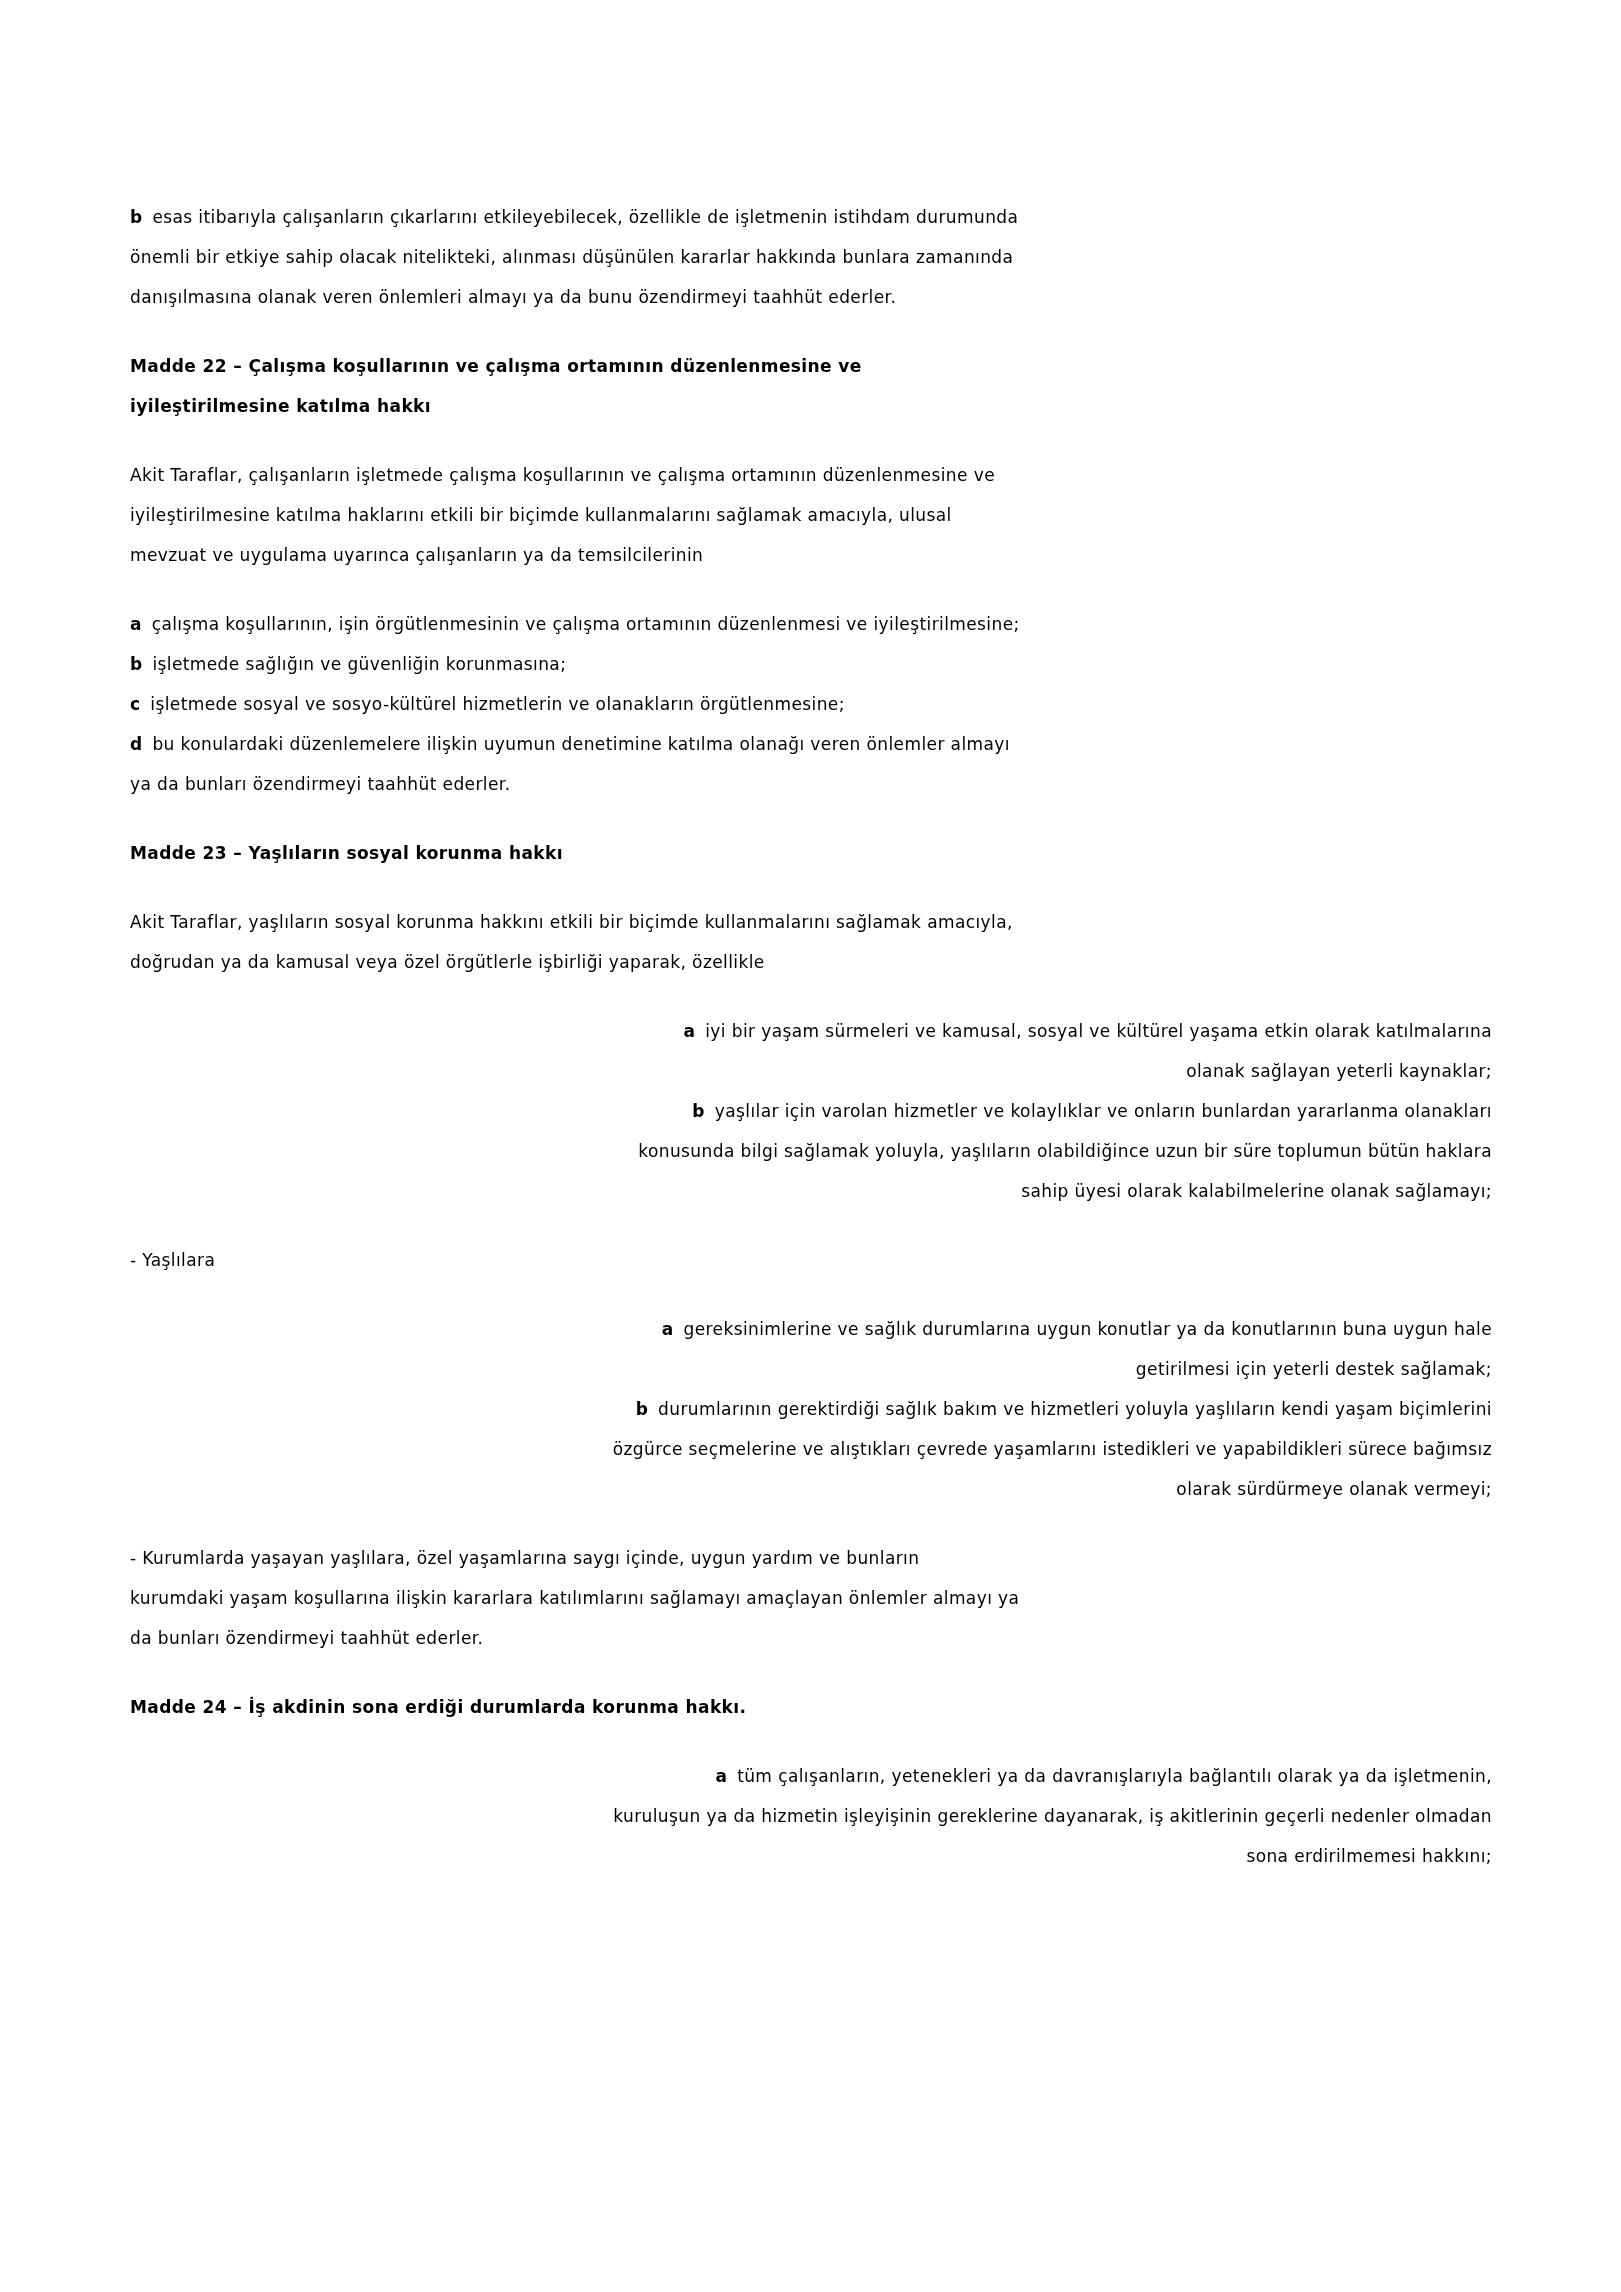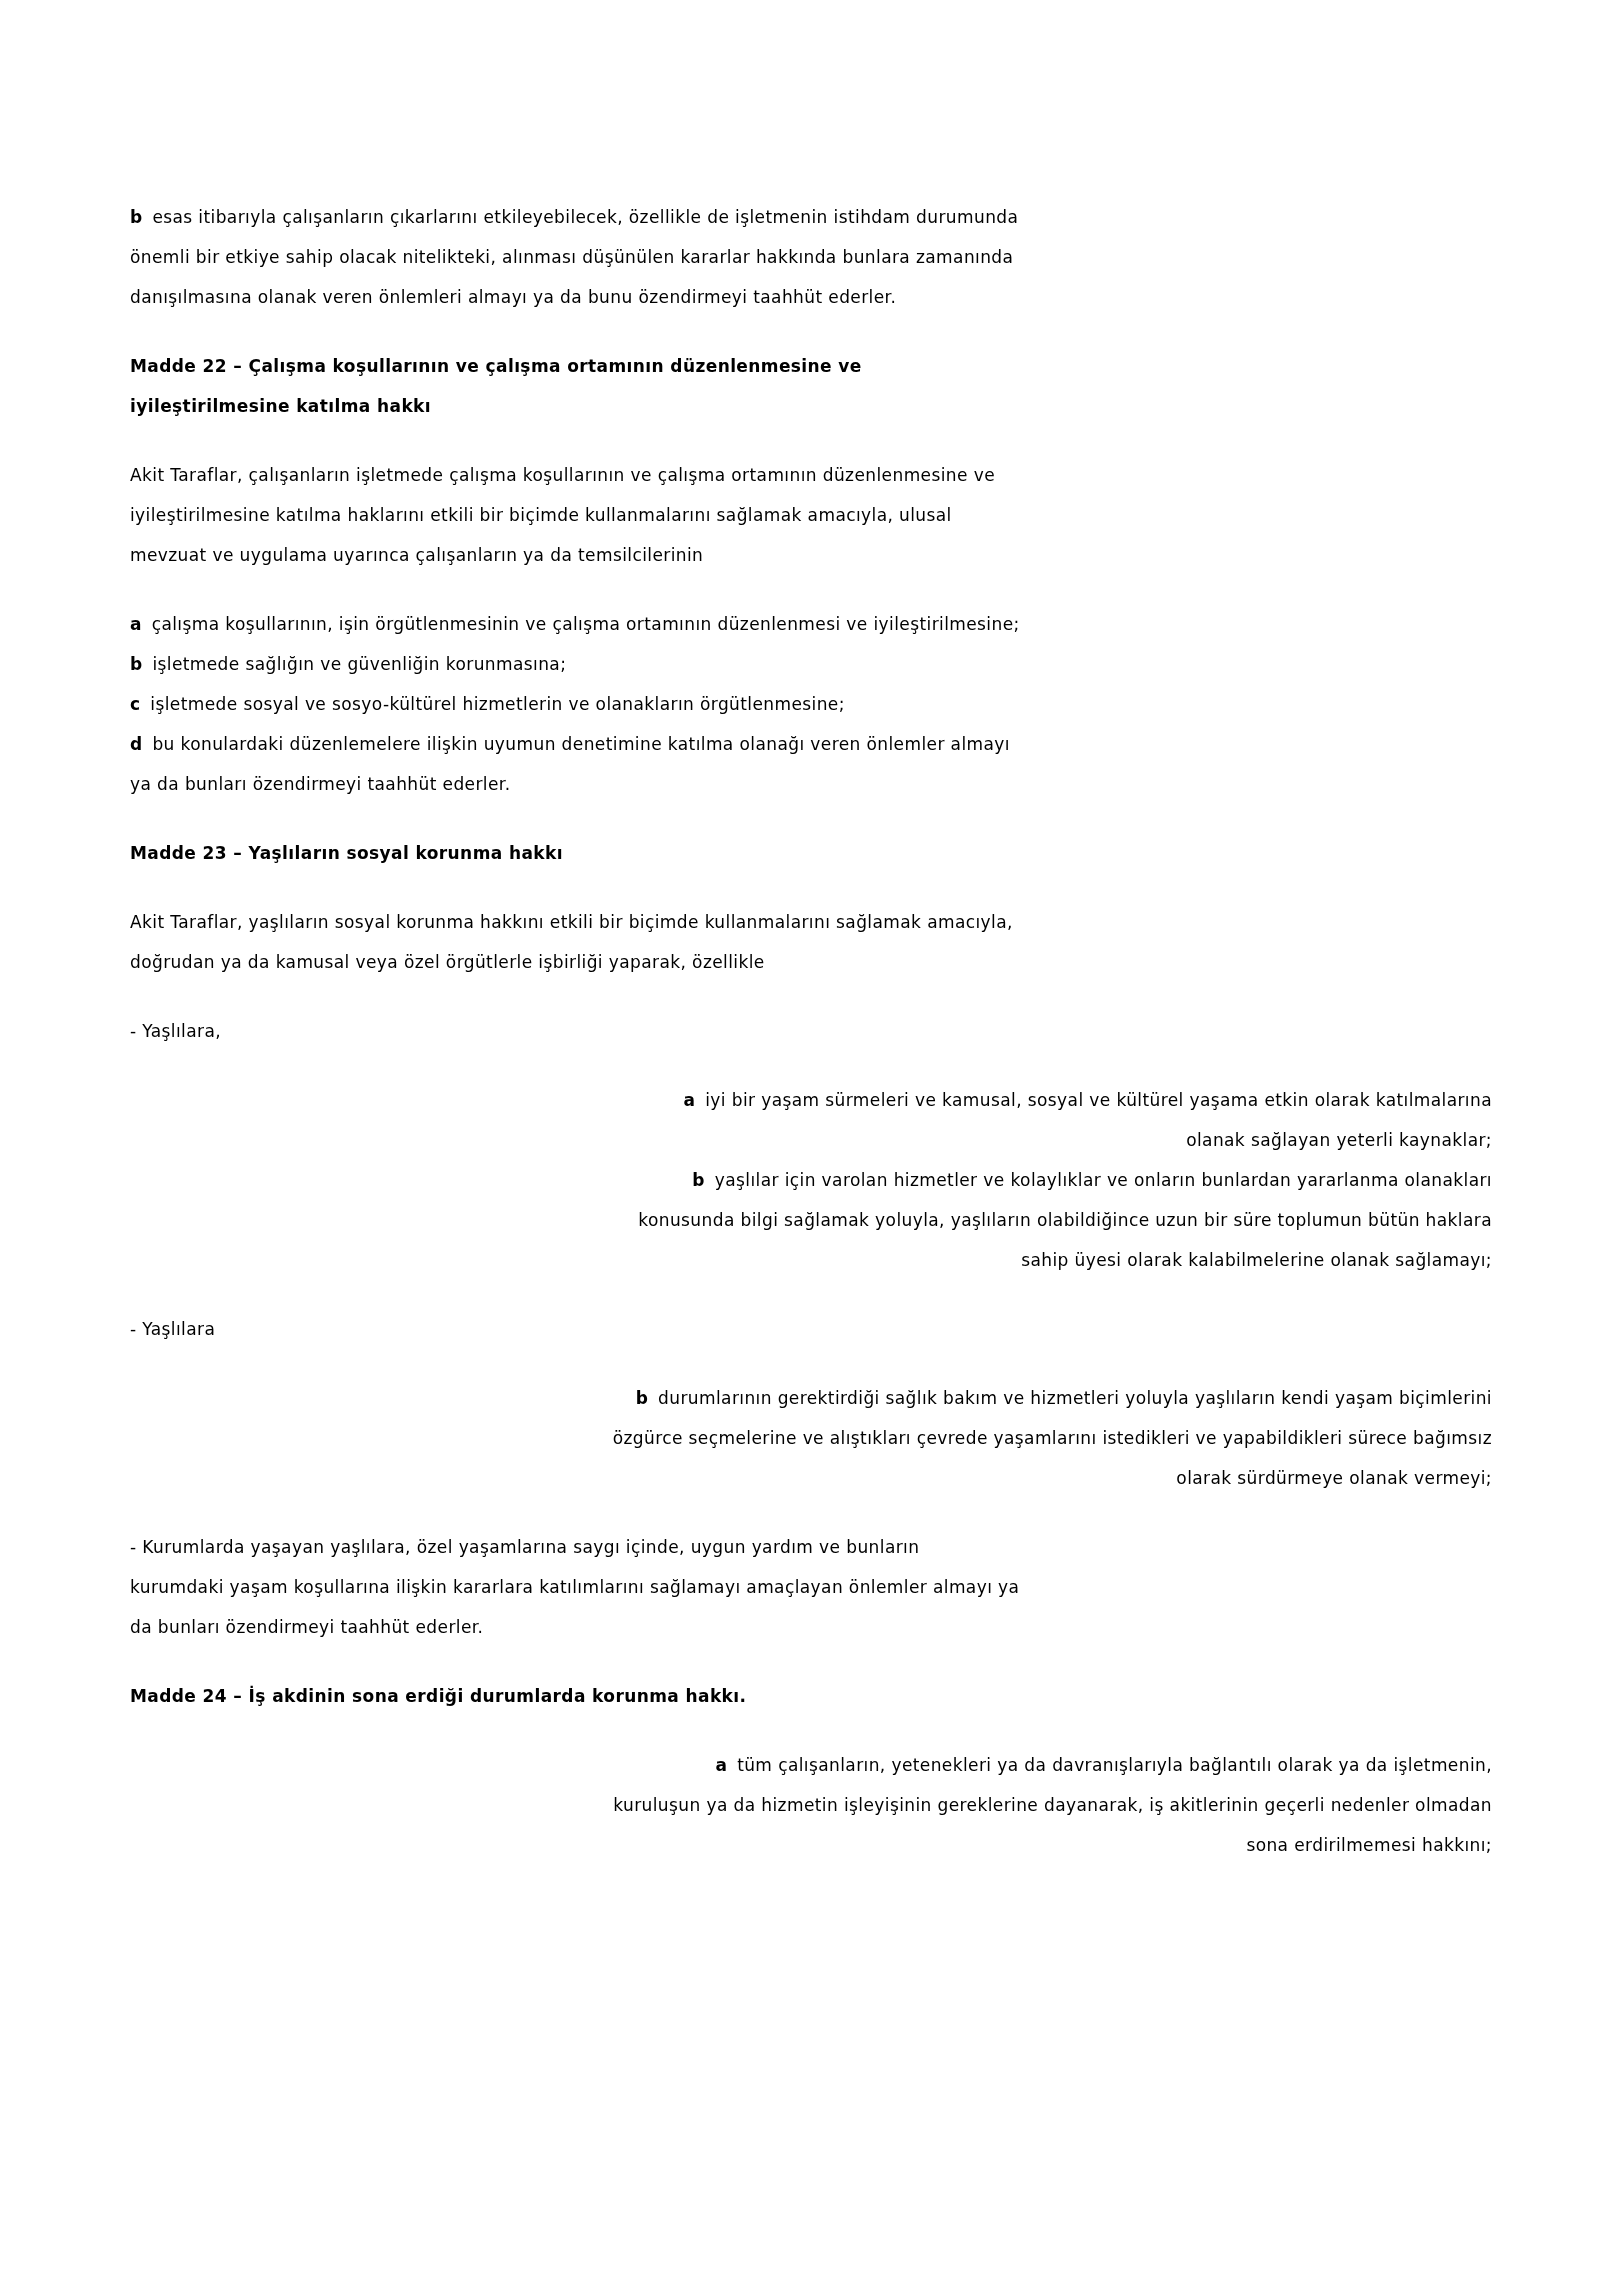--- a/index.html
+++ b/index.html
@@ -58,27 +58,27 @@
       <div class="block heading">Madde 22 – Çalışma koşullarının ve çalışma ortamının düzenlenmesine ve
 iyileştirilmesine katılma hakkı</div>
       <div class="block paragraph">Akit Taraflar, çalışanların işletmede çalışma koşullarının ve çalışma ortamının düzenlenmesine ve
 iyileştirilmesine katılma haklarını etkili bir biçimde kullanmalarını sağlamak amacıyla, ulusal
 mevzuat ve uygulama uyarınca çalışanların ya da temsilcilerinin</div>
       <div class="block group"><div class="item"><b class="marker">a</b><span>çalışma koşullarının, işin örgütlenmesinin ve çalışma ortamının düzenlenmesi ve iyileştirilmesine;</span></div><div class="item"><b class="marker">b</b><span>işletmede sağlığın ve güvenliğin korunmasına;</span></div><div class="item"><b class="marker">c</b><span>işletmede sosyal ve sosyo-kültürel hizmetlerin ve olanakların örgütlenmesine;</span></div><div class="item"><b class="marker">d</b><span>bu konulardaki düzenlemelere ilişkin uyumun denetimine katılma olanağı veren önlemler almayı
 ya da bunları özendirmeyi taahhüt ederler.</span></div></div>
       <div class="block heading">Madde 23 – Yaşlıların sosyal korunma hakkı</div>
       <div class="block paragraph">Akit Taraflar, yaşlıların sosyal korunma hakkını etkili bir biçimde kullanmalarını sağlamak amacıyla,
 doğrudan ya da kamusal veya özel örgütlerle işbirliği yaparak, özellikle</div>
-      <div class="block paragraph">- Yaşlılara,</div>
       <div class="block group indent"><div class="item"><b class="marker">a</b><span>iyi bir yaşam sürmeleri ve kamusal, sosyal ve kültürel yaşama etkin olarak katılmalarına
 olanak sağlayan yeterli kaynaklar;</span></div><div class="item"><b class="marker">b</b><span>yaşlılar için varolan hizmetler ve kolaylıklar ve onların bunlardan yararlanma olanakları
 konusunda bilgi sağlamak yoluyla, yaşlıların olabildiğince uzun bir süre toplumun bütün haklara
 sahip üyesi olarak kalabilmelerine olanak sağlamayı;</span></div></div>
       <div class="block paragraph">- Yaşlılara</div>
-      <div class="block group indent"><div class="item"><b class="marker">b</b><span>durumlarının gerektirdiği sağlık bakım ve hizmetleri yoluyla yaşlıların kendi yaşam biçimlerini
+      <div class="block group indent"><div class="item"><b class="marker">a</b><span>gereksinimlerine ve sağlık durumlarına uygun konutlar ya da konutlarının buna uygun hale
+getirilmesi için yeterli destek sağlamak;</span></div><div class="item"><b class="marker">b</b><span>durumlarının gerektirdiği sağlık bakım ve hizmetleri yoluyla yaşlıların kendi yaşam biçimlerini
 özgürce seçmelerine ve alıştıkları çevrede yaşamlarını istedikleri ve yapabildikleri sürece bağımsız
 olarak sürdürmeye olanak vermeyi;</span></div></div>
       <div class="block paragraph">- Kurumlarda yaşayan yaşlılara, özel yaşamlarına saygı içinde, uygun yardım ve bunların
 kurumdaki yaşam koşullarına ilişkin kararlara katılımlarını sağlamayı amaçlayan önlemler almayı ya
 da bunları özendirmeyi taahhüt ederler.</div>
       <div class="block heading">Madde 24 – İş akdinin sona erdiği durumlarda korunma hakkı.</div>
       <div class="block group indent"><div class="item"><b class="marker">a</b><span>tüm çalışanların, yetenekleri ya da davranışlarıyla bağlantılı olarak ya da işletmenin,
 kuruluşun ya da hizmetin işleyişinin gereklerine dayanarak, iş akitlerinin geçerli nedenler olmadan
 sona erdirilmemesi hakkını;</span></div></div>
     </div>

